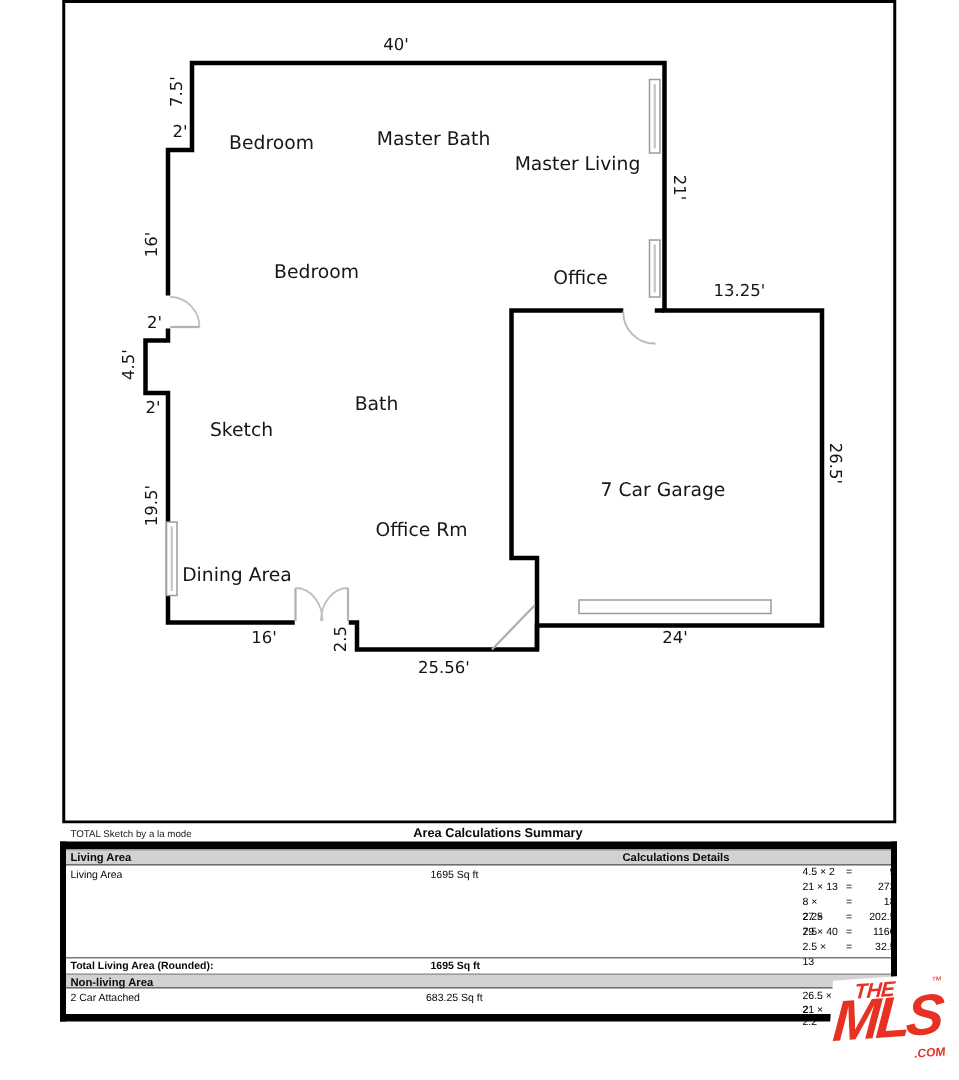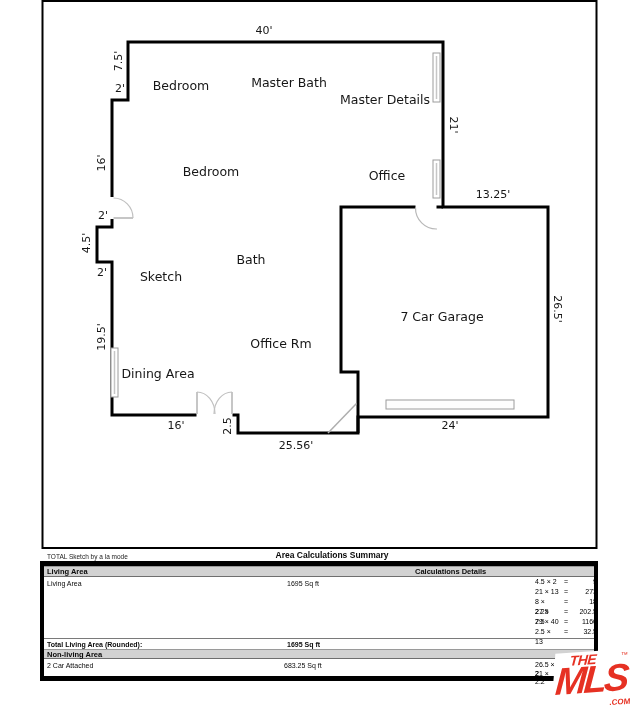--- a/index.html
+++ b/index.html
@@ -3,21 +3,21 @@
 <meta charset="utf-8">
 <style>
   html,body{margin:0;padding:0;background:#fff;}
   #screen{position:relative;width:639px;height:720px;background:#ffffff;overflow:hidden;
           font-family:"Liberation Sans",sans-serif;color:#000;}
   svg{position:absolute;left:0;top:0;}
 
   
   .lbl{position:absolute;white-space:nowrap;color:#161616;
        font-family:"DejaVu Sans",sans-serif;transform:translate(-50%,-50%);}
-  .room{font-size:12.5px;}
+  .room{font-size:12.5px;margin-top:10px;}
   .dim{font-size:11px;}
   .vccw{transform:translate(-50%,-50%) rotate(-90deg);}
   .vcw{transform:translate(-50%,-50%) rotate(90deg);}
 
   
   .t{position:absolute;font-size:7px;line-height:9px;white-space:nowrap;color:#0a0a0a;}
   .b{font-weight:bold;}
   .blk{position:absolute;background:#000;}
   .thin{position:absolute;background:#7a7a7a;height:1px;}
   .band{position:absolute;left:44px;width:550px;background:#d2d2d2;box-sizing:border-box;
@@ -76,21 +76,21 @@
       <line x1="114.5" y1="351" x2="114.5" y2="394" stroke="#c6c6c6" stroke-width="1.5"></line>
     </g>
 
     <rect x="386" y="400" width="128" height="9" fill="#fdfdfd" stroke="#9c9c9c" stroke-width="1"></rect>
 
     <line x1="328" y1="433" x2="356.5" y2="403.5" stroke="#aeaeae" stroke-width="1.5"></line>
   </svg>
 
   <div class="lbl room" style="left:181px;top:85px">Bedroom</div>
   <div class="lbl room" style="left:289px;top:82px">Master Bath</div>
-  <div class="lbl room" style="left:385px;top:99px">Master Details</div>
+  <div class="lbl room" style="left:385px;top:99px">Master Living</div>
   <div class="lbl room" style="left:211px;top:171px">Bedroom</div>
   <div class="lbl room" style="left:387px;top:175px">Office</div>
   <div class="lbl room" style="left:161px;top:276px">Sketch</div>
   <div class="lbl room" style="left:251px;top:259px">Bath</div>
   <div class="lbl room" style="left:281px;top:343px">Office Rm</div>
   <div class="lbl room" style="left:158px;top:373px">Dining Area</div>
   <div class="lbl room" style="left:442px;top:316px">7 Car Garage</div>
 
   <div class="lbl dim" style="left:264px;top:30px">40'</div>
   <div class="lbl dim vccw" style="left:118px;top:61px">7.5'</div>

